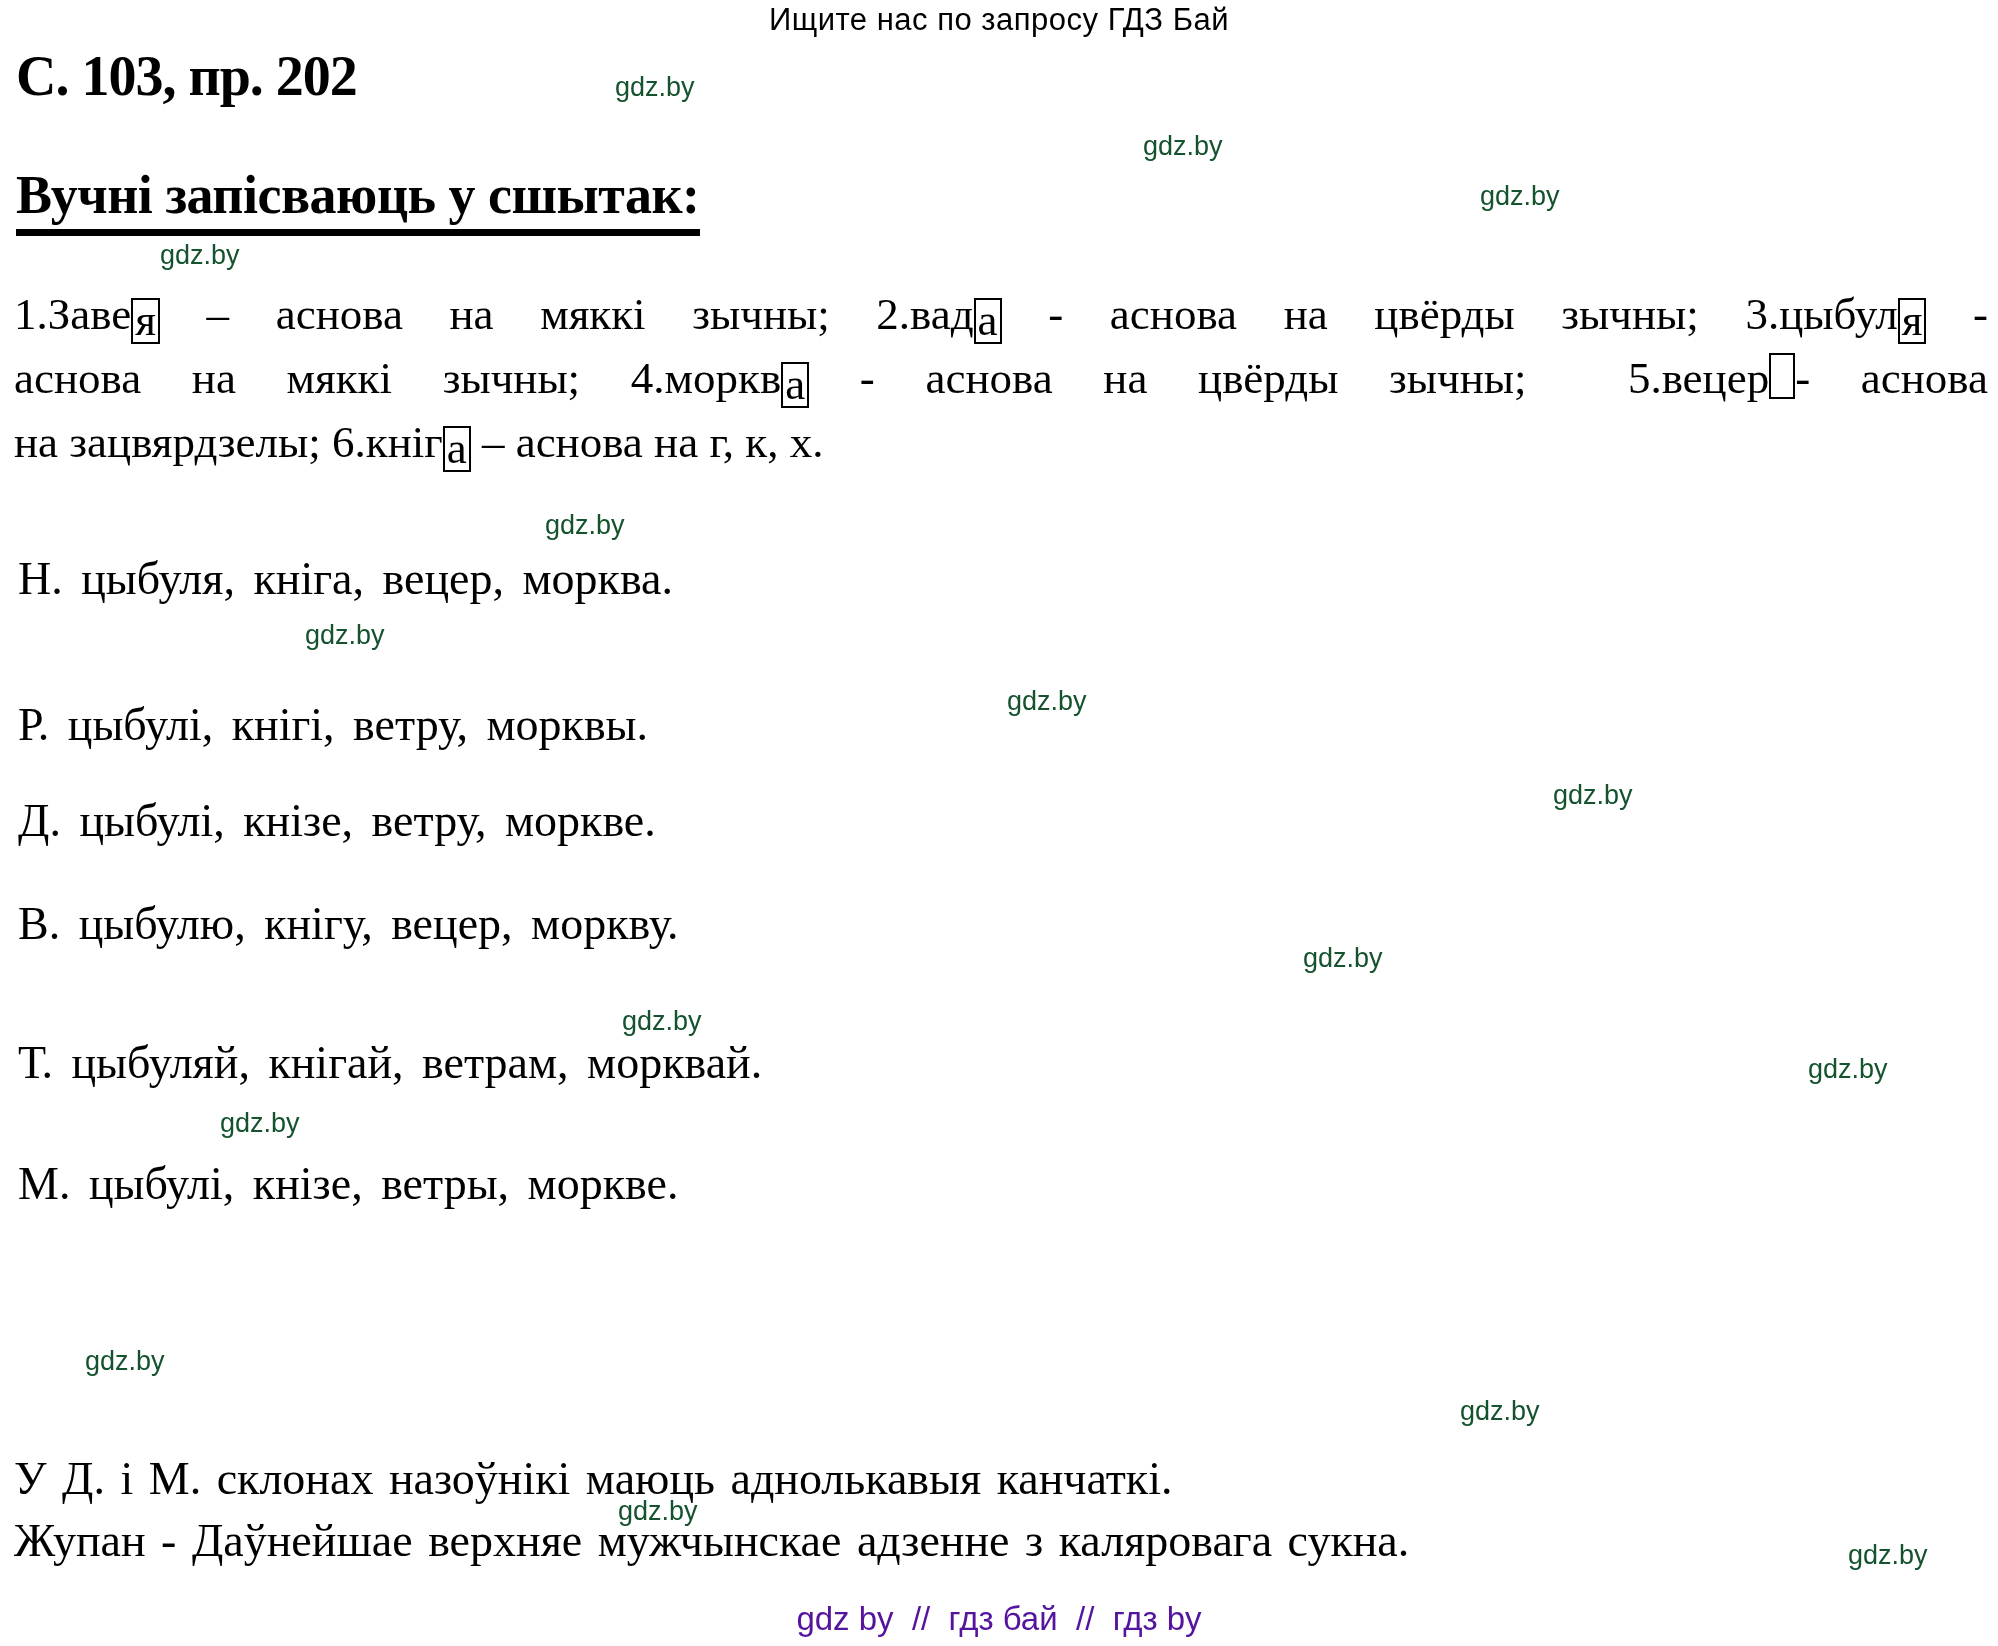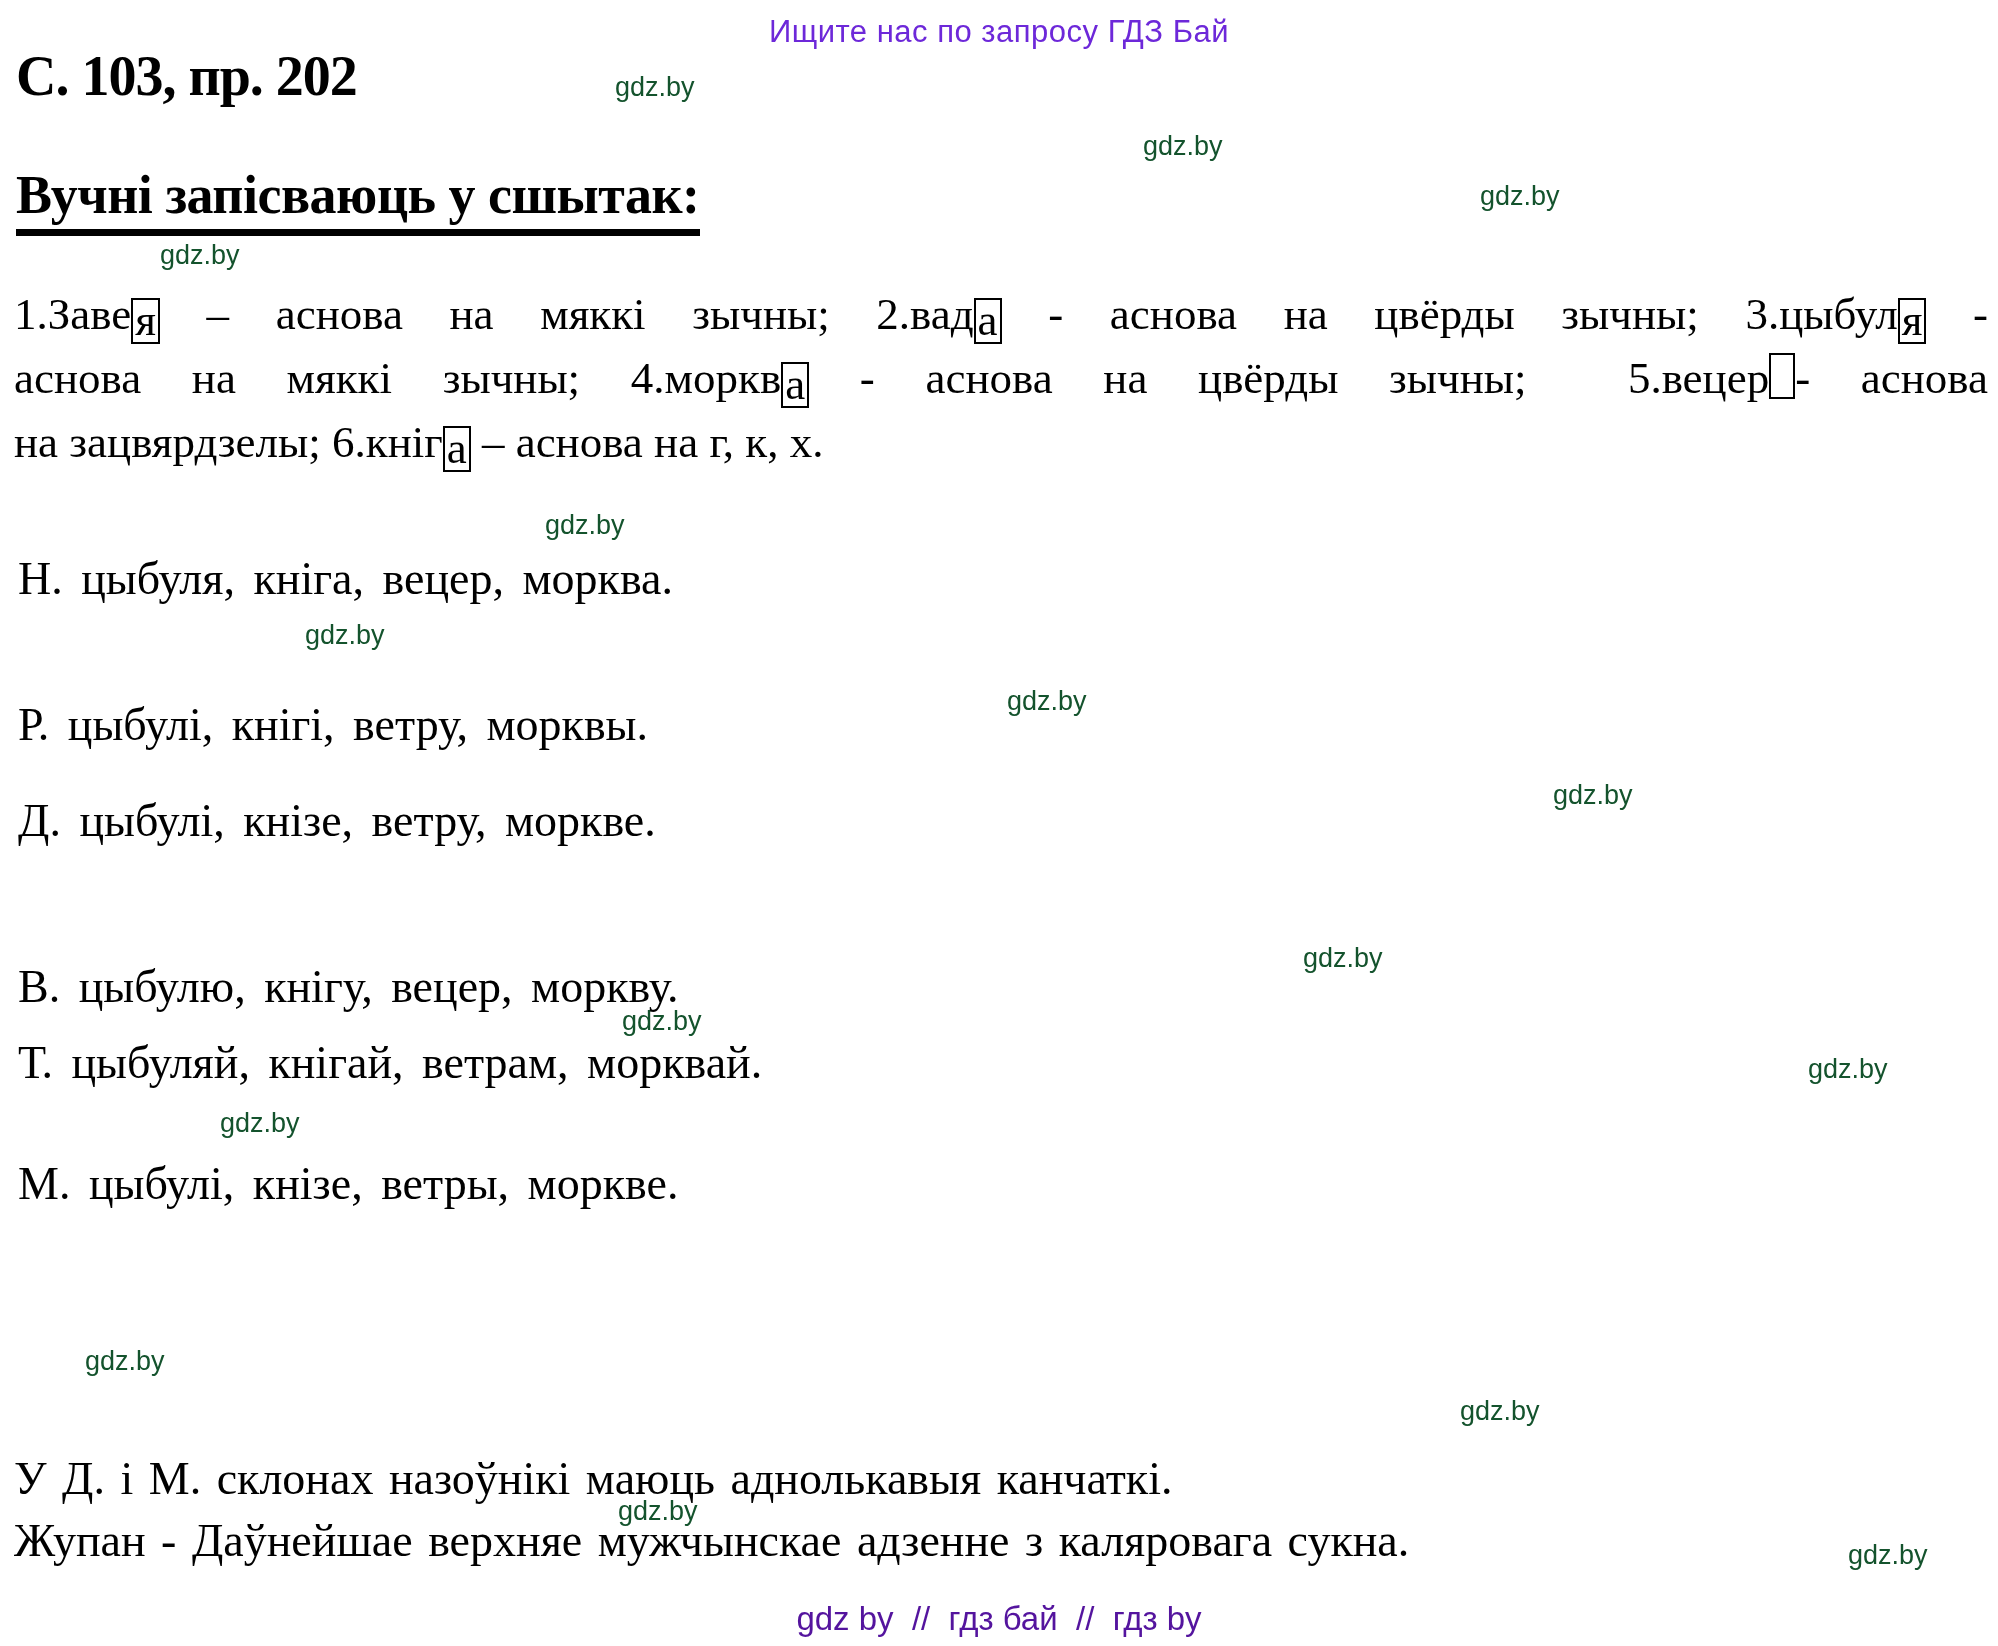--- a/index.html
+++ b/index.html
@@ -9,23 +9,22 @@
     position: relative;
     overflow: hidden;
     font-family: "Liberation Serif", serif;
     color: #000;
   }
 
   .banner {
     position: absolute; top: 2px; left: 0; width: 100%;
     text-align: center;
     font-family: "Liberation Sans", sans-serif;
-    font-size: 31px; color: #6d28d9;
+    font-size: 31px; color: #000000;
     letter-spacing: 0.5px;
-    margin-top: 12px;
   }
 
   .page-title {
     position: absolute; left: 16px; top: 44px;
     font-size: 56px; font-weight: bold;
     letter-spacing: -1px;
   }
 
   .section-heading {
     position: absolute; left: 16px; top: 164px;
@@ -95,21 +94,21 @@
 
   <div class="exercise">
     <div class="pline pjust"><span>1.Заве</span><span class="ebox">я</span><span> – аснова на мяккі зычны; 2.вад</span><span class="ebox">а</span><span> - аснова на цвёрды зычны; 3.цыбул</span><span class="ebox">я</span><span> -</span></div>
     <div class="pline pjust"><span>аснова на мяккі зычны; 4.моркв</span><span class="ebox">а</span><span> - аснова на цвёрды зычны;&nbsp; 5.вецер</span><span class="ebox ebox-empty"></span><span>- аснова</span></div>
     <div class="pline"><span>на зацвярдзелы; 6.кніг</span><span class="ebox">а</span><span> – аснова на г, к, х.</span></div>
   </div>
 
   <div class="case-line" style="top:552px">Н. цыбуля, кніга, вецер, морква.</div>
   <div class="case-line" style="top:698px">Р. цыбулі, кнігі, ветру, морквы.</div>
   <div class="case-line" style="top:794px">Д. цыбулі, кнізе, ветру, моркве.</div>
-  <div class="case-line" style="top:960px">В. цыбулю, кнігу, вецер, моркву.</div>
+  <div class="case-line" style="top:897px">В. цыбулю, кнігу, вецер, моркву.</div>
   <div class="case-line" style="top:1036px">Т. цыбуляй, кнігай, ветрам, морквай.</div>
   <div class="case-line" style="top:1157px">М. цыбулі, кнізе, ветры, моркве.</div>
 
   <div class="note-line">У Д. і М. склонах назоўнікі маюць аднолькавыя канчаткі.</div>
 
   <div class="definition-line">Жупан - Даўнейшае верхняе мужчынскае адзенне з каляровага сукна.</div>
 
   <span class="wm" style="left:615px;  top:72px">gdz.by</span>
   <span class="wm" style="left:1143px; top:131px">gdz.by</span>
   <span class="wm" style="left:1480px; top:181px">gdz.by</span>

